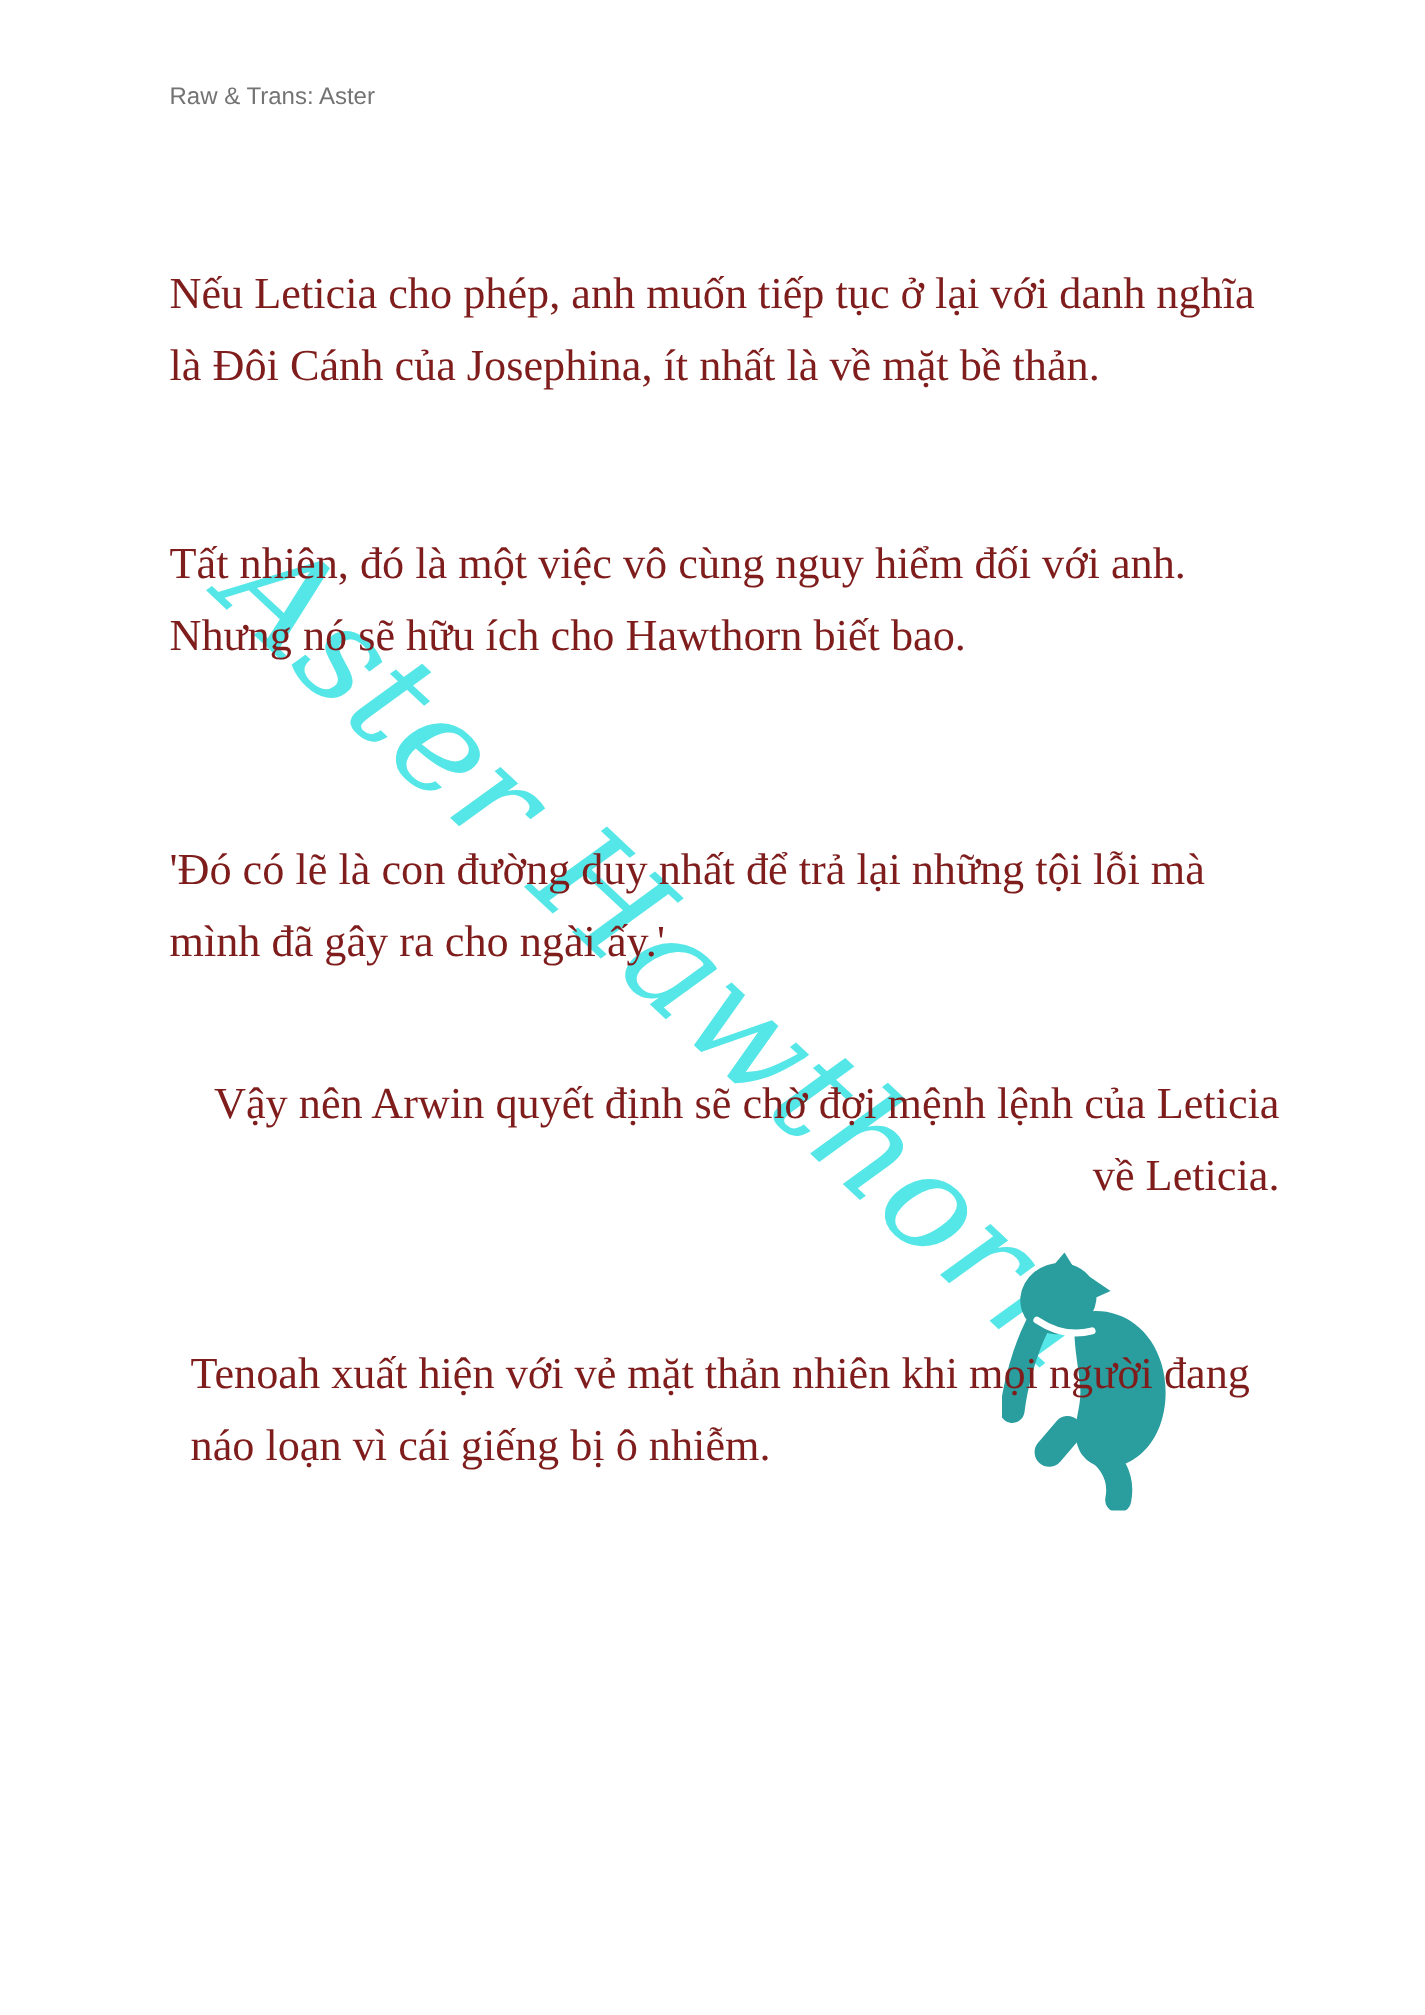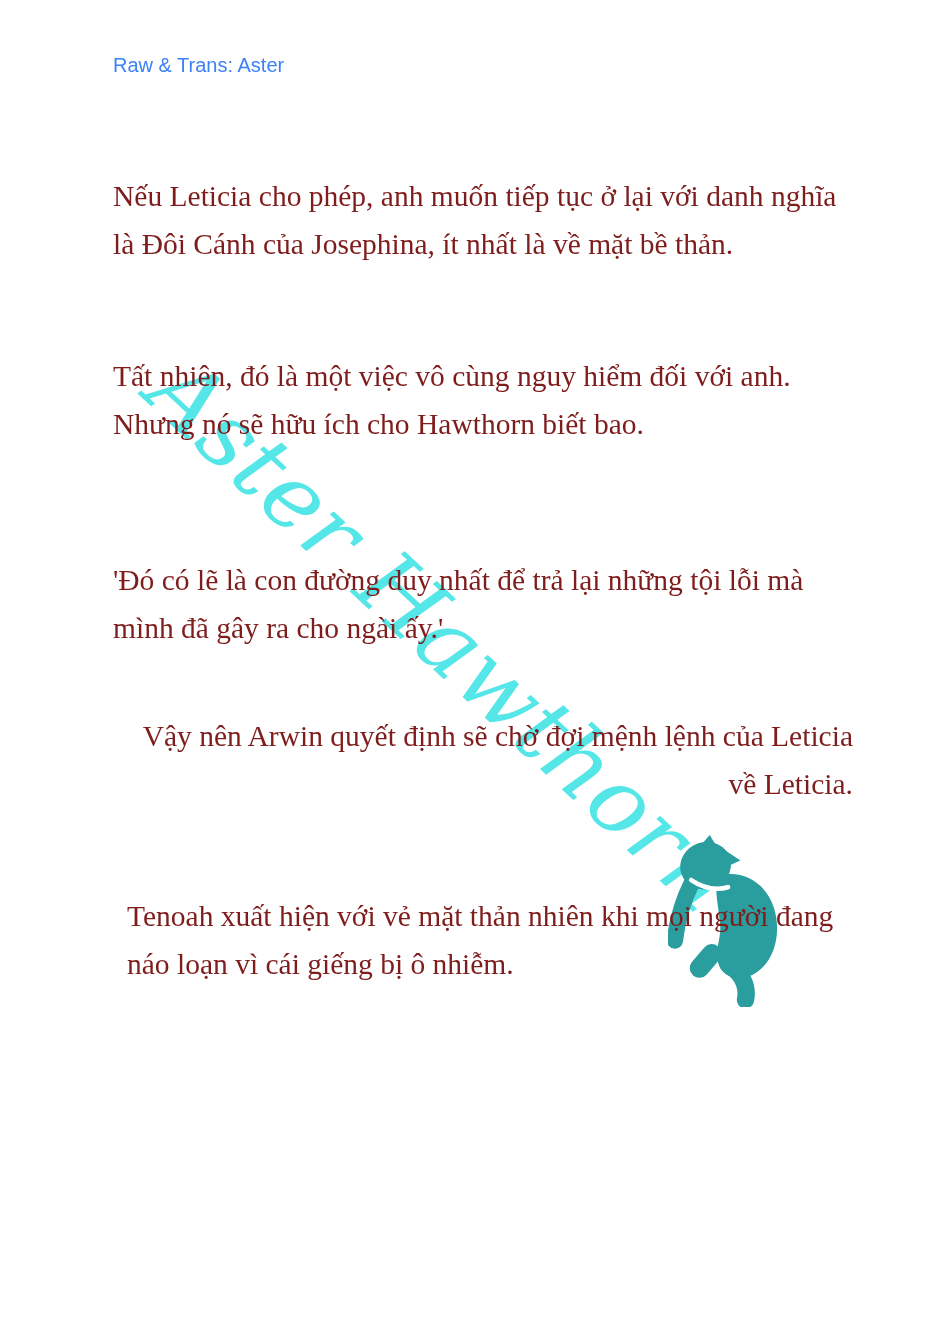--- a/index.html
+++ b/index.html
@@ -11,23 +11,23 @@
     background: #ffffff;
     overflow: hidden;
     font-family: "Liberation Serif", "DejaVu Serif", serif;
   }
   .credit {
     position: absolute;
     left: 113px;
     top: 54px;
     z-index: 3;
     font-family: "Liberation Sans", "DejaVu Sans", sans-serif;
-    font-size: 20px;
+    font-size: 16px;
     line-height: 22px;
-    color: #3b82f6;
+    color: #737373;
   }
   .watermark {
     position: absolute;
     left: 195px;
     top: 342px;
     z-index: 1;
     font-family: "DejaVu Serif", "Liberation Serif", serif;
     font-style: italic;
     font-size: 92px;
     line-height: 1;

